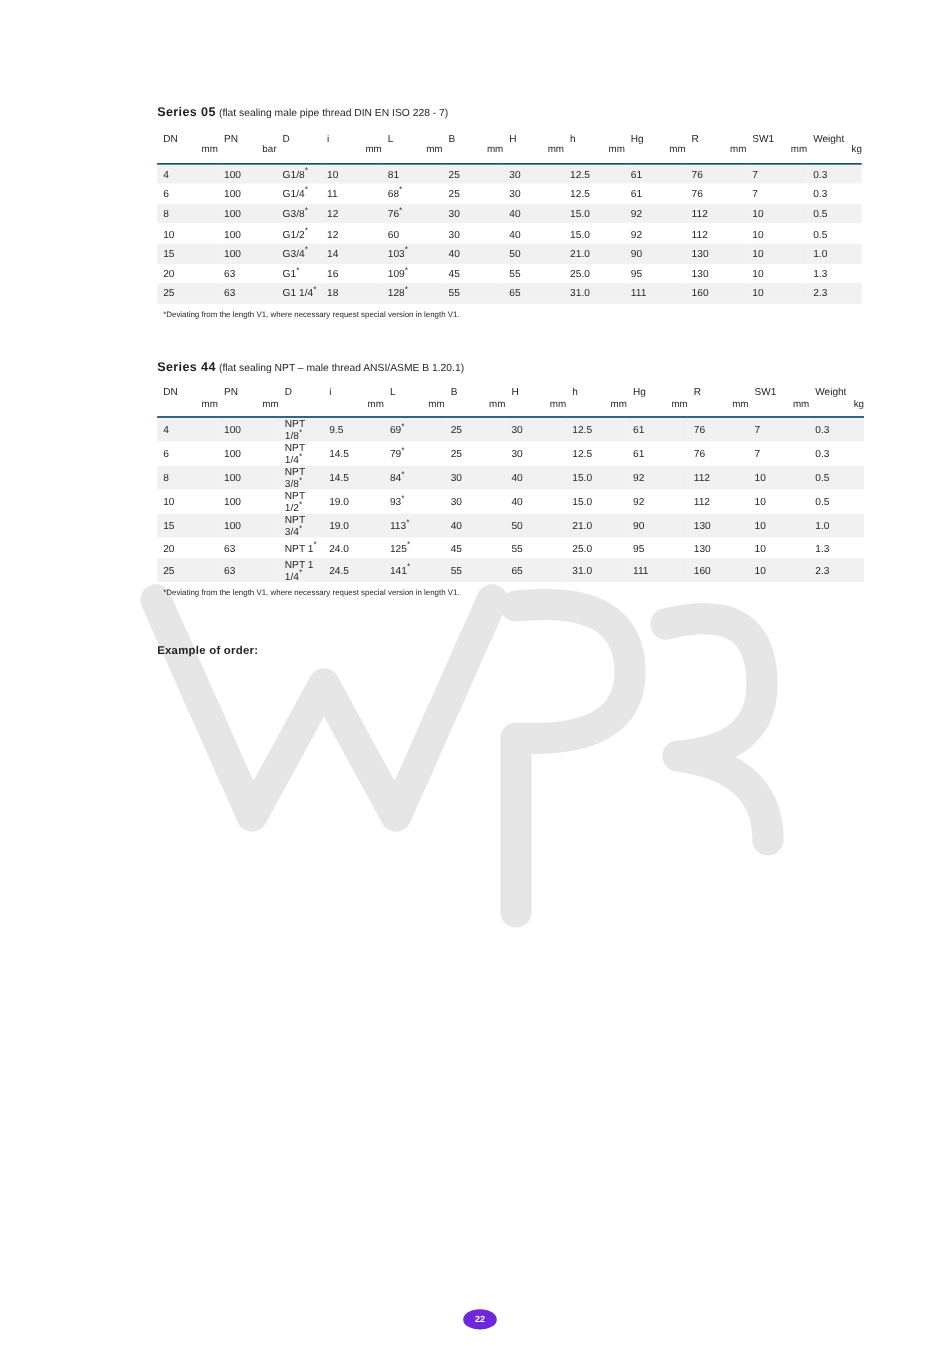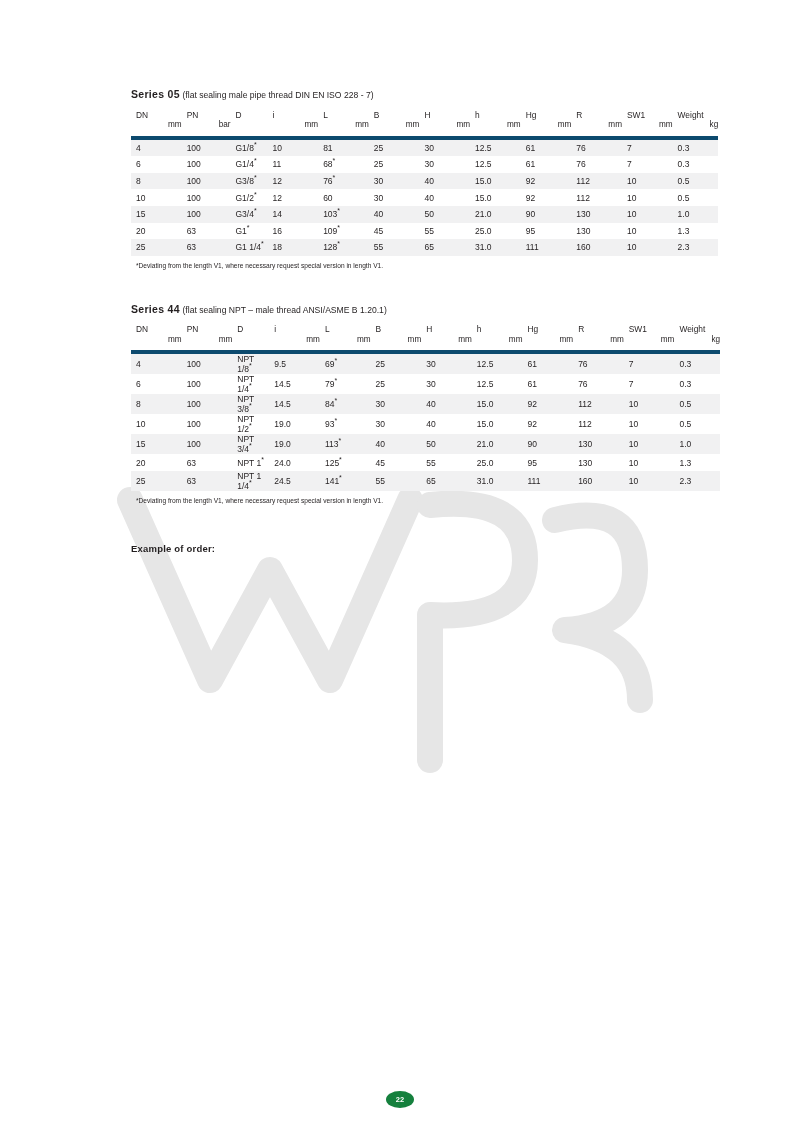--- a/index.html
+++ b/index.html
@@ -66,21 +66,21 @@
     padding: 0;
     text-align: left;
     vertical-align: middle;
     font-weight: normal;
   }
   table.spec thead th {
     height: 26px;
     font-size: 8.4px;
     line-height: 1.25;
     padding-left: 5px;
-    border-bottom: 4px solid #0c4a6e;
+    border-bottom: 1px solid #0c4a6e;
     vertical-align: top;
     padding-top: 2px;
   }
   table.spec thead th .u2 {
     display: block;
     font-size: 8.2px;
     padding-left: 32px;
   }
   table.spec tbody td {
     height: 16.6px;
@@ -143,21 +143,21 @@
     font-size: 9.2px;
   }
 
   .page-number {
     position: absolute;
     left: 386px;
     top: 1091px;
     width: 28px;
     height: 17px;
     border-radius: 50%;
-    background: #15803d;
+    background: #6d28d9;
     color: #ffffff;
     font-size: 7.5px;
     font-weight: bold;
     display: flex;
     align-items: center;
     justify-content: center;
   }
 </style>
 </head>
 <body>

